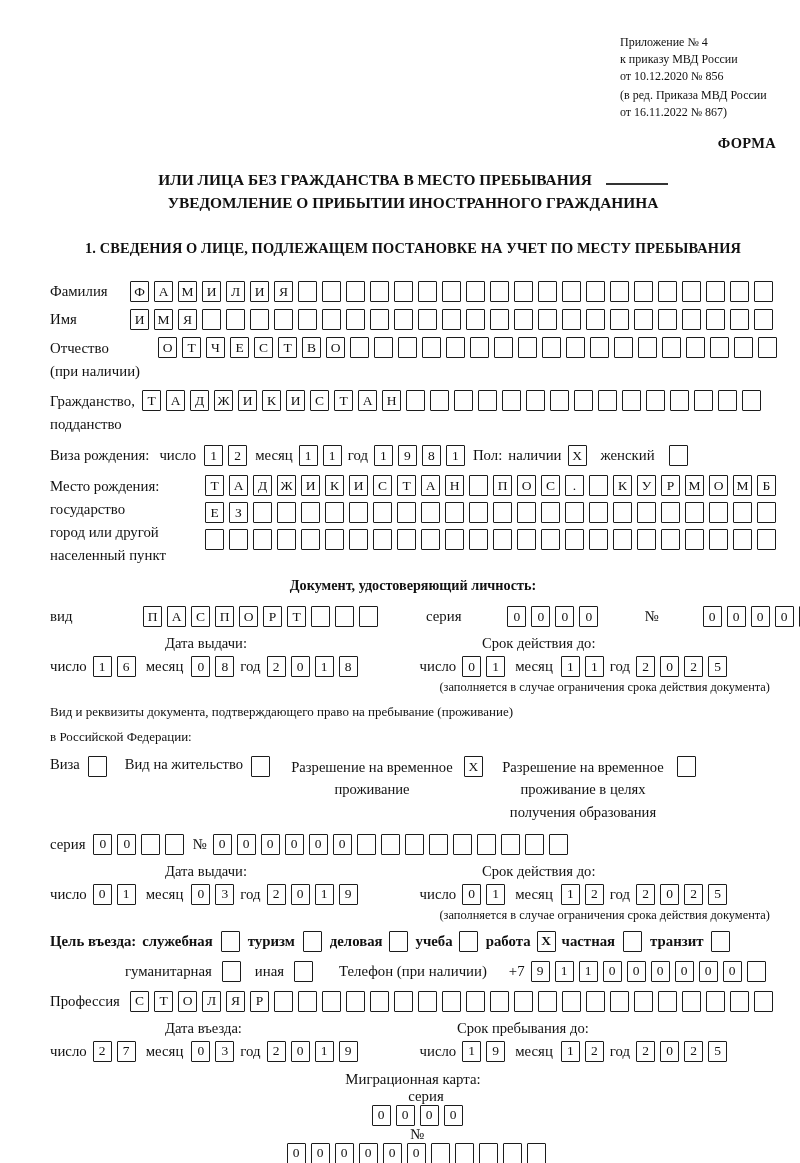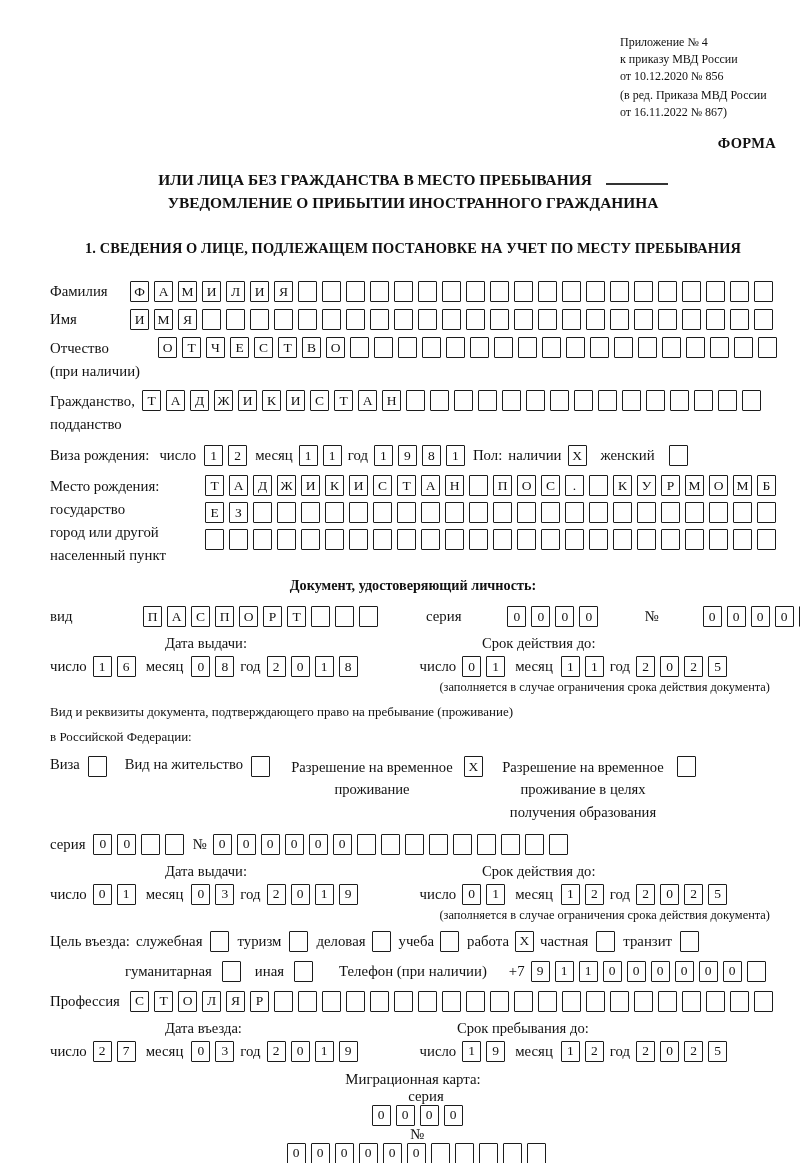--- a/index.html
+++ b/index.html
@@ -512,21 +512,21 @@
     <span class="dlabel ml6">год</span>
     <span class="cells ml6">
         <span class="cell">2</span>
         <span class="cell">0</span>
         <span class="cell">2</span>
         <span class="cell">5</span>
       </span>
   </div>
   <div class="note">(заполняется в случае ограничения срока действия документа)</div>
 
-  <div class="row" style="margin-top:8px;">
+  <div class="row" style="margin-top:8px;font-weight:bold;">
     <span class="lbl">Цель въезда:</span>
     <span class="dlabel ml6">служебная</span>
     <span class="cell ml8"></span>
     <span class="dlabel ml8">туризм</span>
     <span class="cell ml8"></span>
     <span class="dlabel ml8">деловая</span>
     <span class="cell ml6"></span>
     <span class="dlabel ml8">учеба</span>
     <span class="cell ml6"></span>
     <span class="dlabel ml8">работа</span>

